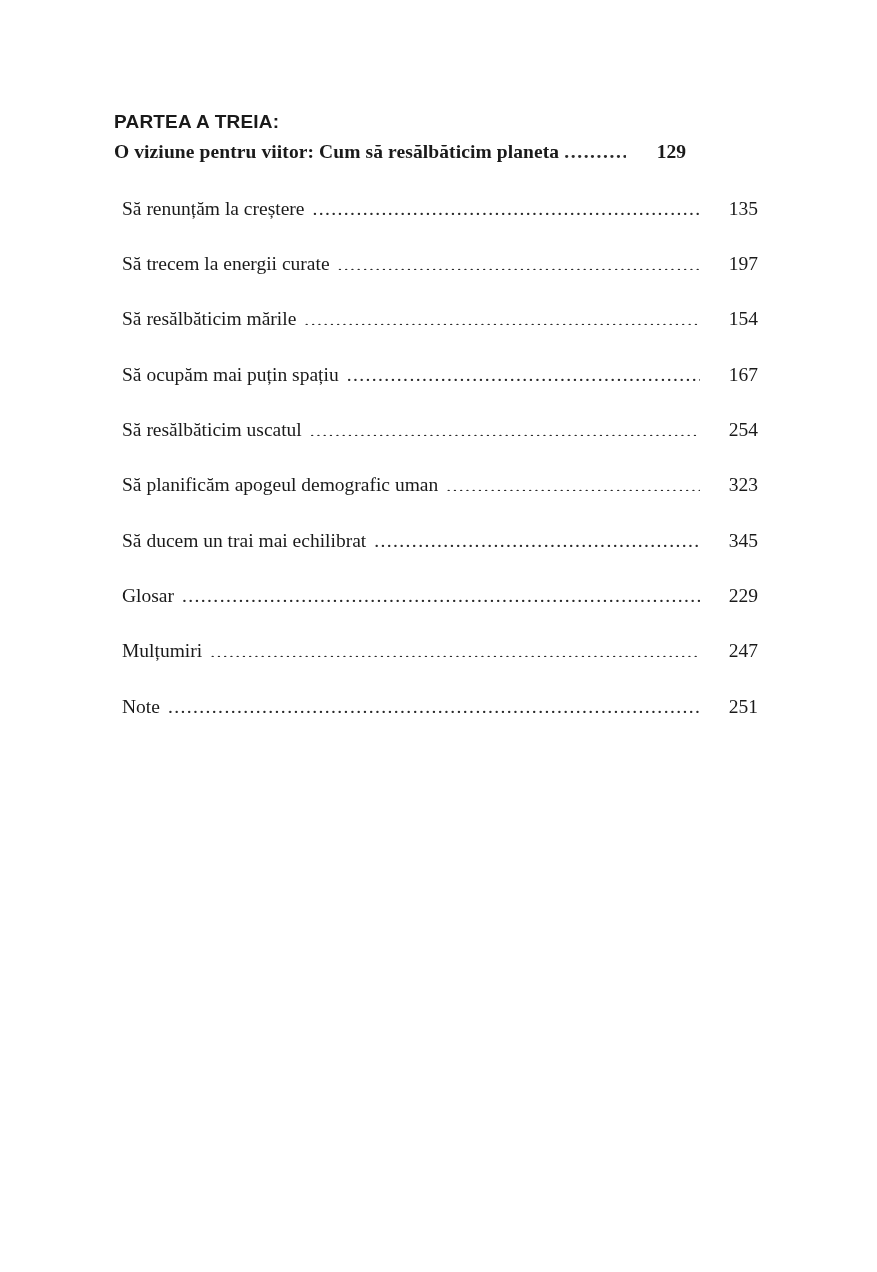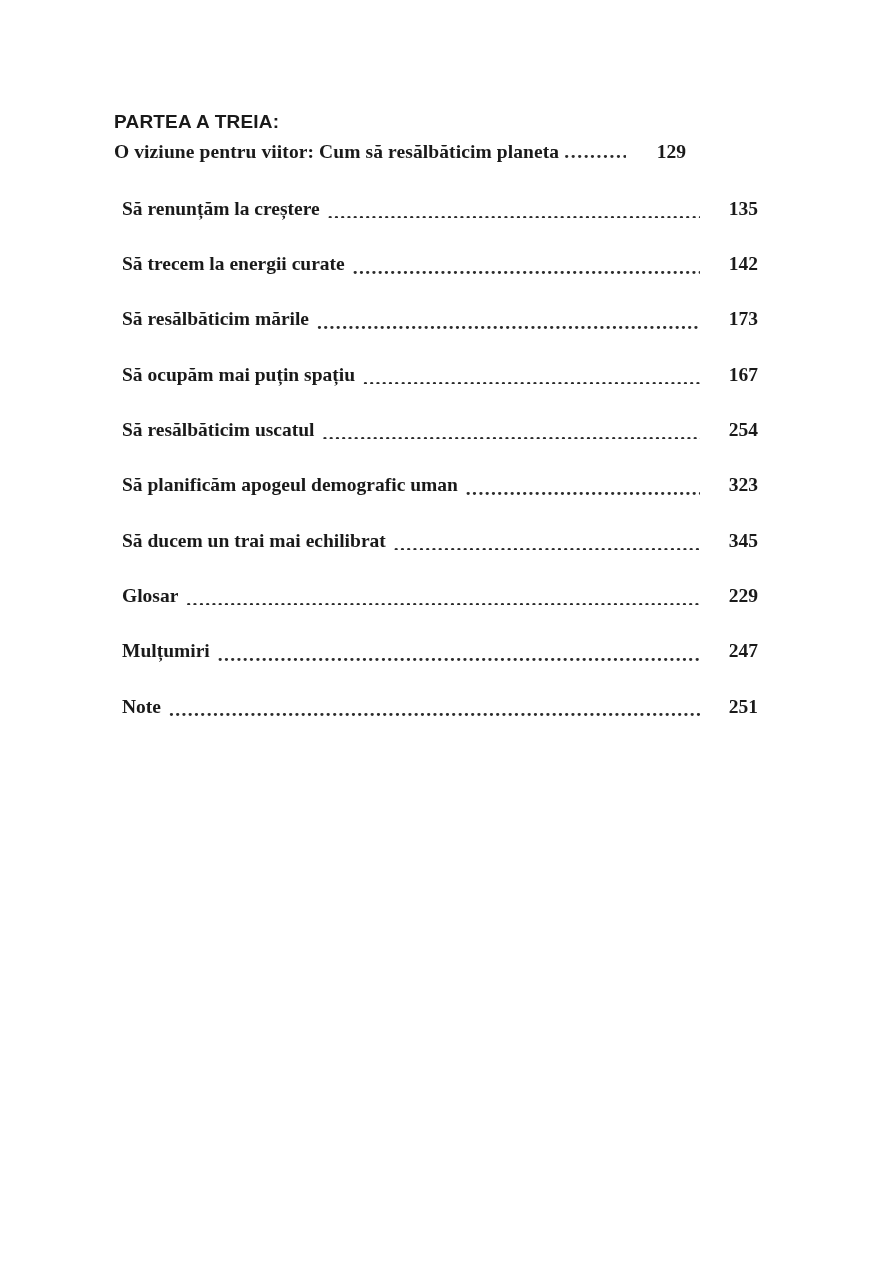--- a/index.html
+++ b/index.html
@@ -106,24 +106,23 @@
     letter-spacing: 1.6px;
   }
   .part-title-row .page-no {
     margin-left: 18px;
     min-width: 42px;
   }
 
   
   .entry {
     font-size: 19.5px;
-    font-weight: bold;
+    font-weight: normal;
     padding-left: 8px;
     margin-top: 28px;
-    align-items: center;
   }
   .entry .label {
     padding-right: 6px;
   }
   .entry .page-no {
     margin-left: 14px;
     min-width: 42px;
   }
 
   .entry.first-entry {
@@ -152,27 +151,27 @@
 
     <div class="row entry first-entry">
       <span class="label">Să renunțăm la creștere</span>
       <span class="leader"></span>
       <span class="page-no">135</span>
     </div>
 
     <div class="row entry">
       <span class="label">Să trecem la energii curate</span>
       <span class="leader"></span>
-      <span class="page-no">142</span>
+      <span class="page-no">197</span>
     </div>
 
     <div class="row entry">
       <span class="label">Să resălbăticim mările</span>
       <span class="leader"></span>
-      <span class="page-no">173</span>
+      <span class="page-no">154</span>
     </div>
 
     <div class="row entry">
       <span class="label">Să ocupăm mai puțin spațiu</span>
       <span class="leader"></span>
       <span class="page-no">167</span>
     </div>
 
     <div class="row entry">
       <span class="label">Să resălbăticim uscatul</span>

